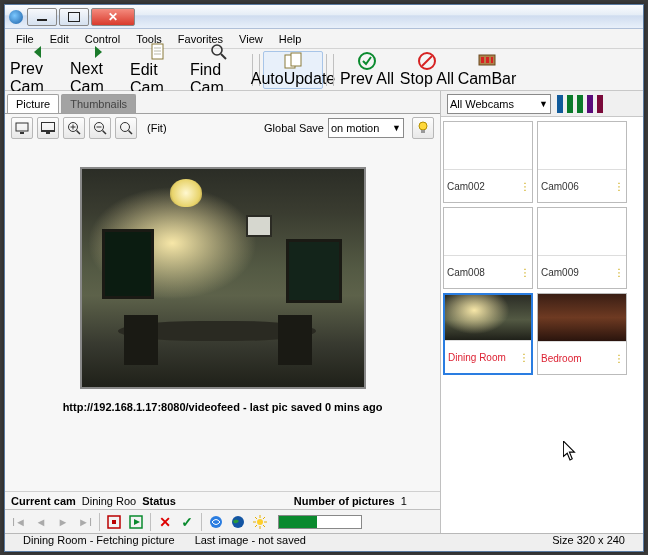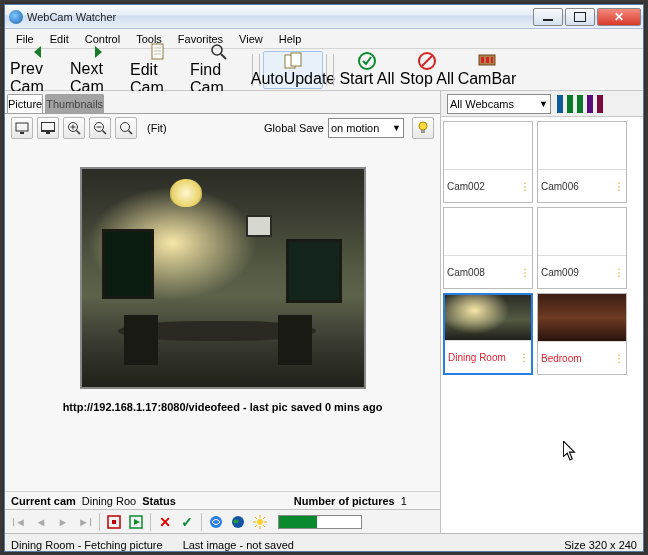--- a/index.html
+++ b/index.html
@@ -72,21 +72,21 @@
   .tbtn.active { border:1px solid #a8c5e8; background:#e8f0fa; }
   .tbtn .ticon { width:18px; height:18px; }
   .sep { width:1px; height:32px; background:#c0c0c0; margin:0 3px; }
   
   .bodyarea { display:flex; height: calc(100% - 24px - 20px - 42px - 18px); }
   .leftpane { width: 436px; display:flex; flex-direction:column; border-right:1px solid #c0c0c0;}
   .rightpane { flex:1; display:flex; flex-direction:column; }
   
   .tabrow { height:22px; display:flex; align-items:flex-end; padding-left:2px; background:#f4f4f4;}
   .tab {
-    padding:3px 0; border:1px solid #a0a0a0; border-bottom:none;
+    padding:3px 8px; border:1px solid #a0a0a0; border-bottom:none;
     background:#fff; border-radius:2px 2px 0 0; font-size:11px; margin-right:2px;margin-top:25px;
   }
   .tab.inactive { background:#a3a3a3; color:#444; }
   
   .subbar {
     height: 28px; border-top:1px solid #a0a0a0; background:#f7f7f7;
     display:flex; align-items:center; gap:4px; padding:0 6px;
   }
   .iconbtn {
     width:22px; height:22px; border:1px solid #b7b7b7; border-radius:2px;
@@ -161,40 +161,39 @@
   }
   .camcell .lbl {
     height:16px; display:flex; align-items:center; padding:16px 3px;
     font-size:10px; color:#333; border-top:1px solid #ddd;
   }
   .camcell .lbl.red { color:#d23; }
   .camcell .dots { margin-left:auto; font-size:10px; color:#c9a400; letter-spacing:-1px;}
   
   .statusbar {
     height:18px; border-top:1px solid #b8b8b8; background:#efefef;
-    display:flex; align-items:flex-end; padding:0 6px; gap:20px; font-size:11px;
+    display:flex; align-items:flex-start; padding:0 18px; gap:20px; font-size:11px;
   }
   .statusbar .right { margin-left:auto; }
   
   svg { display:block; }
   
   .cursor {
     position:absolute;
     width:14px;height:20px;
     pointer-events:none;
   }
 </style>
 </head>
 <body>
 
 <div class="window">
 
   <div class="titlebar">
     <div class="app-icon"></div>
-    <div class="title-text">WebCam Watcher</div>
     <div class="winbtns">
       <div class="winbtn min"></div>
       <div class="winbtn max"></div>
       <div class="winbtn close">✕</div>
     </div>
   </div>
 
   <div class="menubar">
     <span>File</span>
     <span>Edit</span>
@@ -255,21 +254,21 @@
       </div>
       <div class="sep"></div>
       <div class="sep"></div>
       <div class="tbtn">
         <span class="ticon">
           <svg width="18" height="18">
             <circle cx="9" cy="9" r="8" fill="none" stroke="#0a8a2e" stroke-width="2"></circle>
             <path d="M5,9 L8,12 L13,5" fill="none" stroke="#0a8a2e" stroke-width="2"></path>
           </svg>
         </span>
-        <span>Start All</span>
+        <span>Prev All</span>
       </div>
       <div class="tbtn">
         <span class="ticon">
           <svg width="18" height="18">
             <circle cx="9" cy="9" r="8" fill="none" stroke="#d62222" stroke-width="2"></circle>
             <line x1="4" y1="14" x2="14" y2="4" stroke="#d62222" stroke-width="2"></line>
           </svg>
         </span>
         <span>Stop All</span>
       </div>

